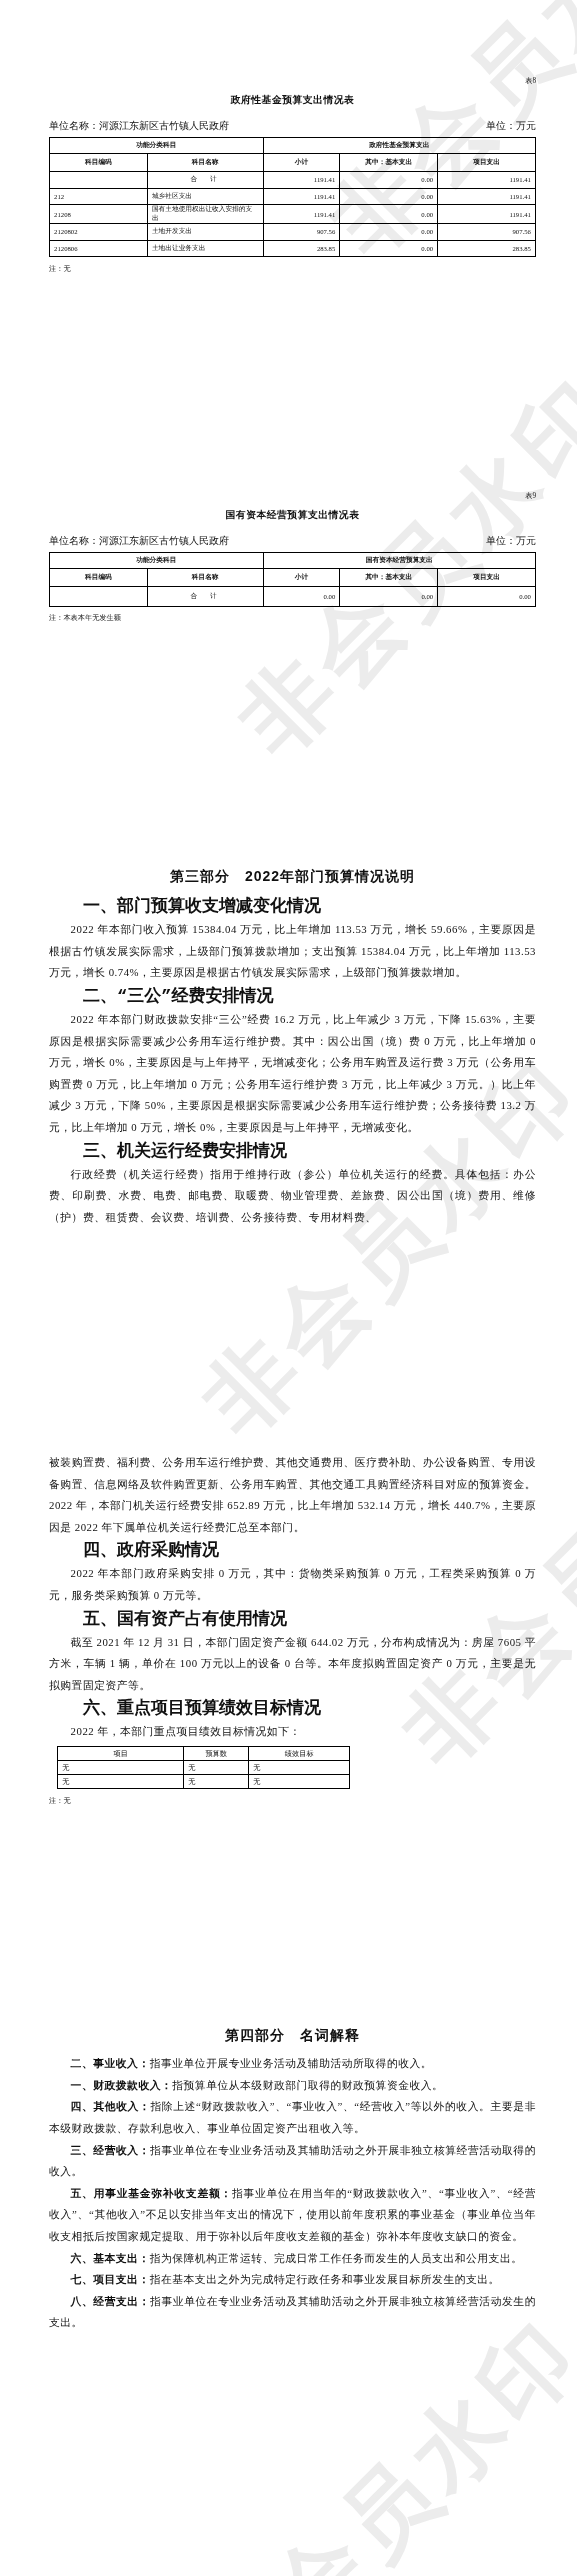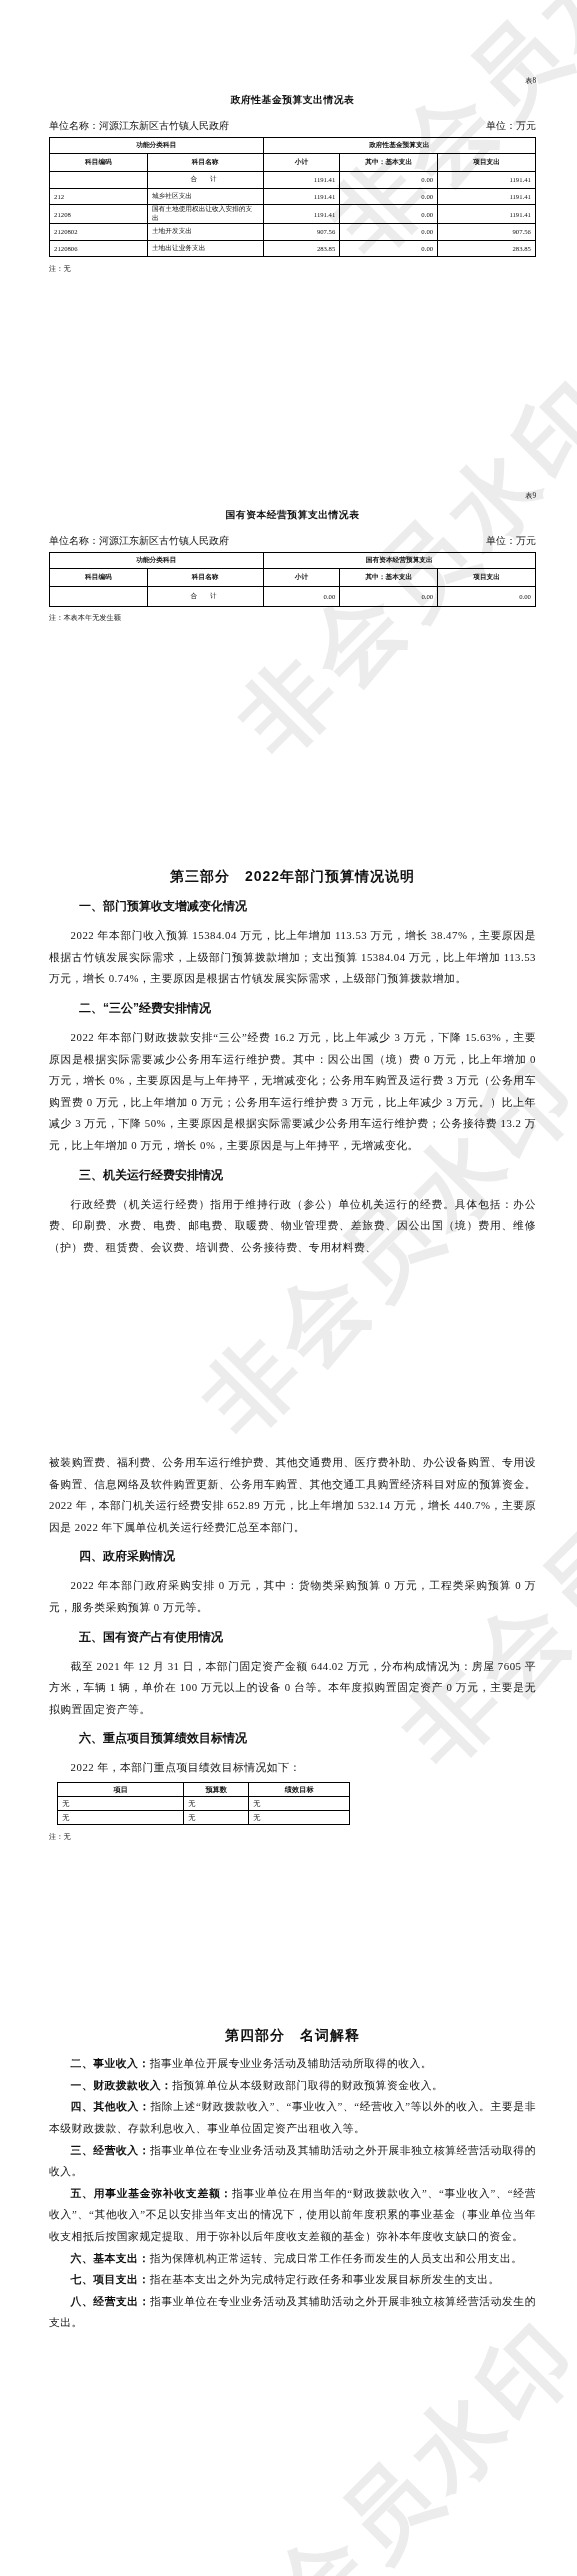--- a/index.html
+++ b/index.html
@@ -17,28 +17,28 @@
   .budget thead tr.g th{height:14.4px;}
   .budget thead tr.h th{height:17.5px;border-bottom:1px solid #000;}
   .budget th{font-weight:bold;text-align:center;}
   .budget td.num{text-align:right;}
   .budget td.code{text-align:left;}
   .budget td.name{text-align:left;}
   .budget td.ctr{text-align:center;letter-spacing:3.1px;}
   .note{font-size:7.2px;margin-top:6.7px;}
   .body{font-size:10.8px;line-height:21.6px;letter-spacing:0.5px;text-align:justify;margin:0;}
   .ind{text-indent:2em;}
-  .hsub{font-size:12px;font-weight:bold;font-family:Liberation Sans, sans-serif;
-        margin:6px;text-indent:2em;line-height:25px;}
+  .hsub{font-size:17px;font-weight:bold;font-family:Liberation Mono, monospace;
+        margin:0;text-indent:2em;line-height:25px;}
   .ptitle{font-size:14px;font-weight:bold;font-family:"Liberation Sans","DejaVu Sans",sans-serif;
           text-align:center;margin:0 0 8.2px;letter-spacing:1px;}
   .term{font-weight:bold;font-family:"Liberation Sans","DejaVu Sans",sans-serif;}
   table.perf{border-collapse:collapse;font-size:7.2px;margin:3.1px 0 0 8.2px;border:1px solid #000;}
   .perf th,.perf td{border:0.5px solid #000;height:13px;padding:0 4.1px;}
-  .perf th{font-weight:bold;}
+  .perf th{font-weight:normal;}
   .perf td{text-align:left;}
 </style>
 </head>
 <body>
 
 <div id="canvas">
 
   <div class="wm" style="left:520px;top:67px;">非会员水印</div>
   <div class="wm" style="left:428px;top:567px;">非会员水印</div>
   <div class="wm" style="left:392px;top:1247px;">非会员水印</div>
@@ -151,21 +151,21 @@
           <td class="num">0.00</td>
         </tr>
       </tbody>
     </table>
     <div class="note">注：本表本年无发生额</div>
   </section>
 
   <section class="sec" style="top:868px;">
     <h1 class="ptitle">第三部分　2022年部门预算情况说明</h1>
     <h2 class="hsub">一、部门预算收支增减变化情况</h2>
-    <p class="body ind">2022 年本部门收入预算 15384.04 万元，比上年增加 113.53 万元，增长 38.47%，主要原因是根据古竹镇发展实际需求，上级部门预算拨款增加；支出预算 15384.04 万元，比上年增加 113.53 万元，增长 0.74%，主要原因是根据古竹镇发展实际需求，上级部门预算拨款增加。</p>
+    <p class="body ind">2022 年本部门收入预算 15384.04 万元，比上年增加 113.53 万元，增长 59.66%，主要原因是根据古竹镇发展实际需求，上级部门预算拨款增加；支出预算 15384.04 万元，比上年增加 113.53 万元，增长 0.74%，主要原因是根据古竹镇发展实际需求，上级部门预算拨款增加。</p>
     <h2 class="hsub">二、“三公”经费安排情况</h2>
     <p class="body ind">2022 年本部门财政拨款安排“三公”经费 16.2 万元，比上年减少 3 万元，下降 15.63%，主要原因是根据实际需要减少公务用车运行维护费。其中：因公出国（境）费 0 万元，比上年增加 0 万元，增长 0%，主要原因是与上年持平，无增减变化；公务用车购置及运行费 3 万元（公务用车购置费 0 万元，比上年增加 0 万元；公务用车运行维护费 3 万元，比上年减少 3 万元。）比上年减少 3 万元，下降 50%，主要原因是根据实际需要减少公务用车运行维护费；公务接待费 13.2 万元，比上年增加 0 万元，增长 0%，主要原因是与上年持平，无增减变化。</p>
     <h2 class="hsub">三、机关运行经费安排情况</h2>
     <p class="body ind">行政经费（机关运行经费）指用于维持行政（参公）单位机关运行的经费。具体包括：办公费、印刷费、水费、电费、邮电费、取暖费、物业管理费、差旅费、因公出国（境）费用、维修（护）费、租赁费、会议费、培训费、公务接待费、专用材料费、</p>
   </section>
 
   <section class="sec" style="top:1452px;">
     <p class="body">被装购置费、福利费、公务用车运行维护费、其他交通费用、医疗费补助、办公设备购置、专用设备购置、信息网络及软件购置更新、公务用车购置、其他交通工具购置经济科目对应的预算资金。2022 年，本部门机关运行经费安排 652.89 万元，比上年增加 532.14 万元，增长 440.7%，主要原因是 2022 年下属单位机关运行经费汇总至本部门。</p>
     <h2 class="hsub">四、政府采购情况</h2>
     <p class="body ind">2022 年本部门政府采购安排 0 万元，其中：货物类采购预算 0 万元，工程类采购预算 0 万元，服务类采购预算 0 万元等。</p>

